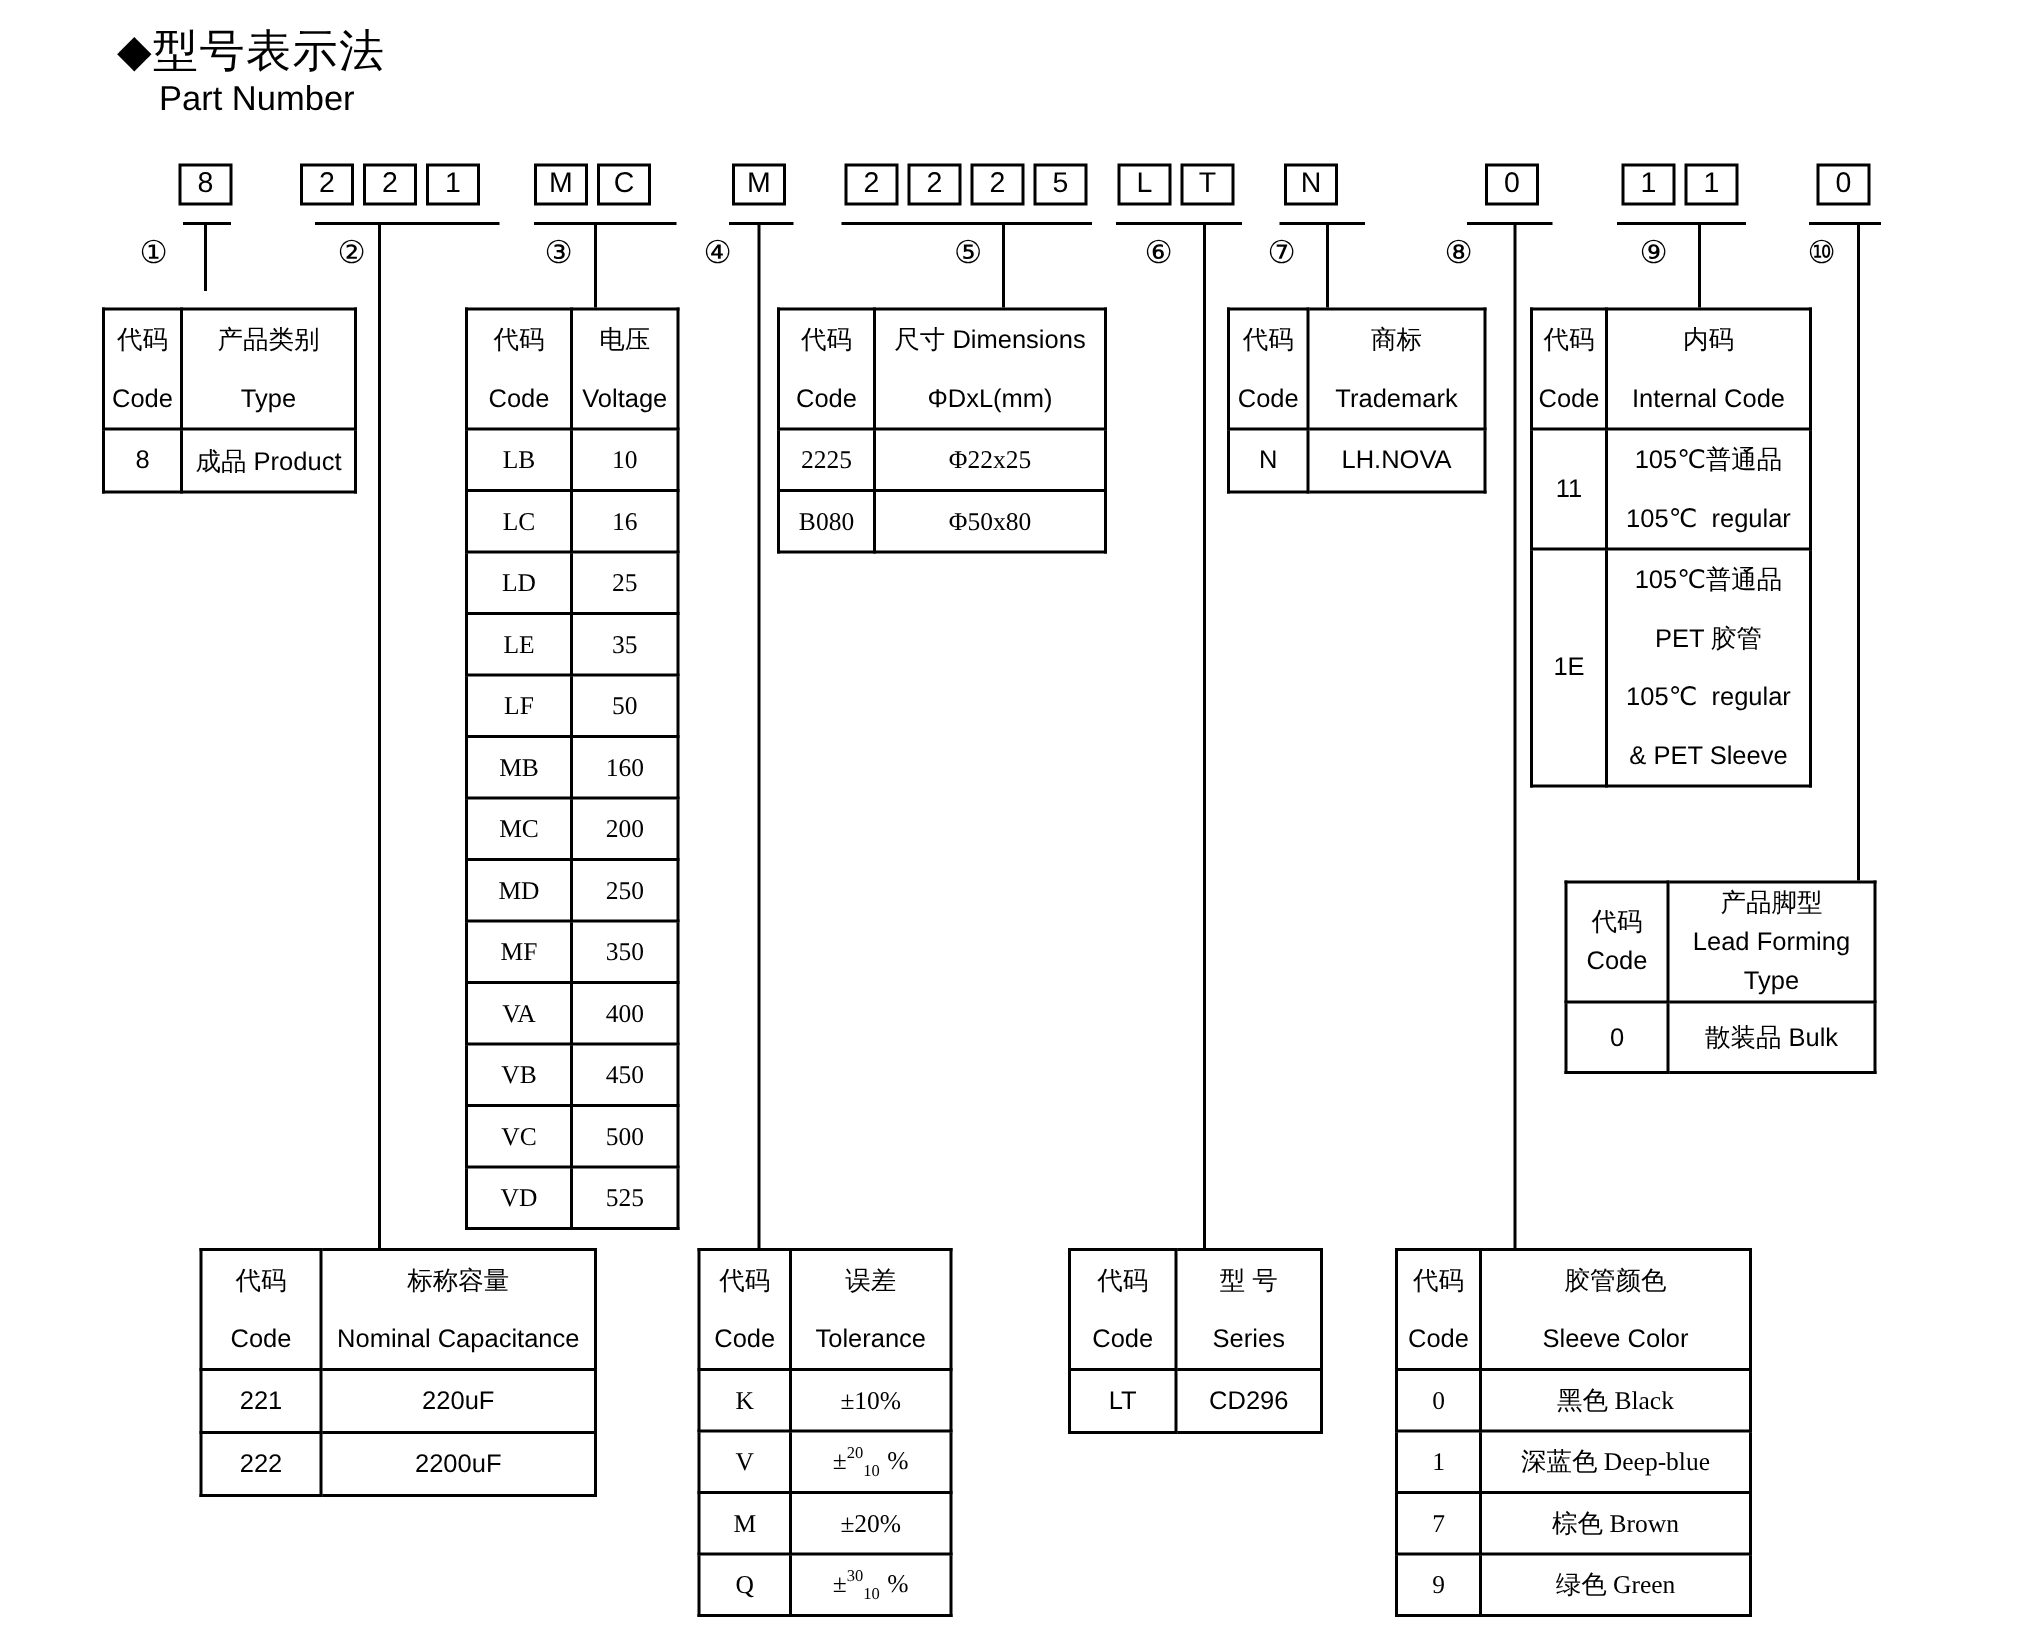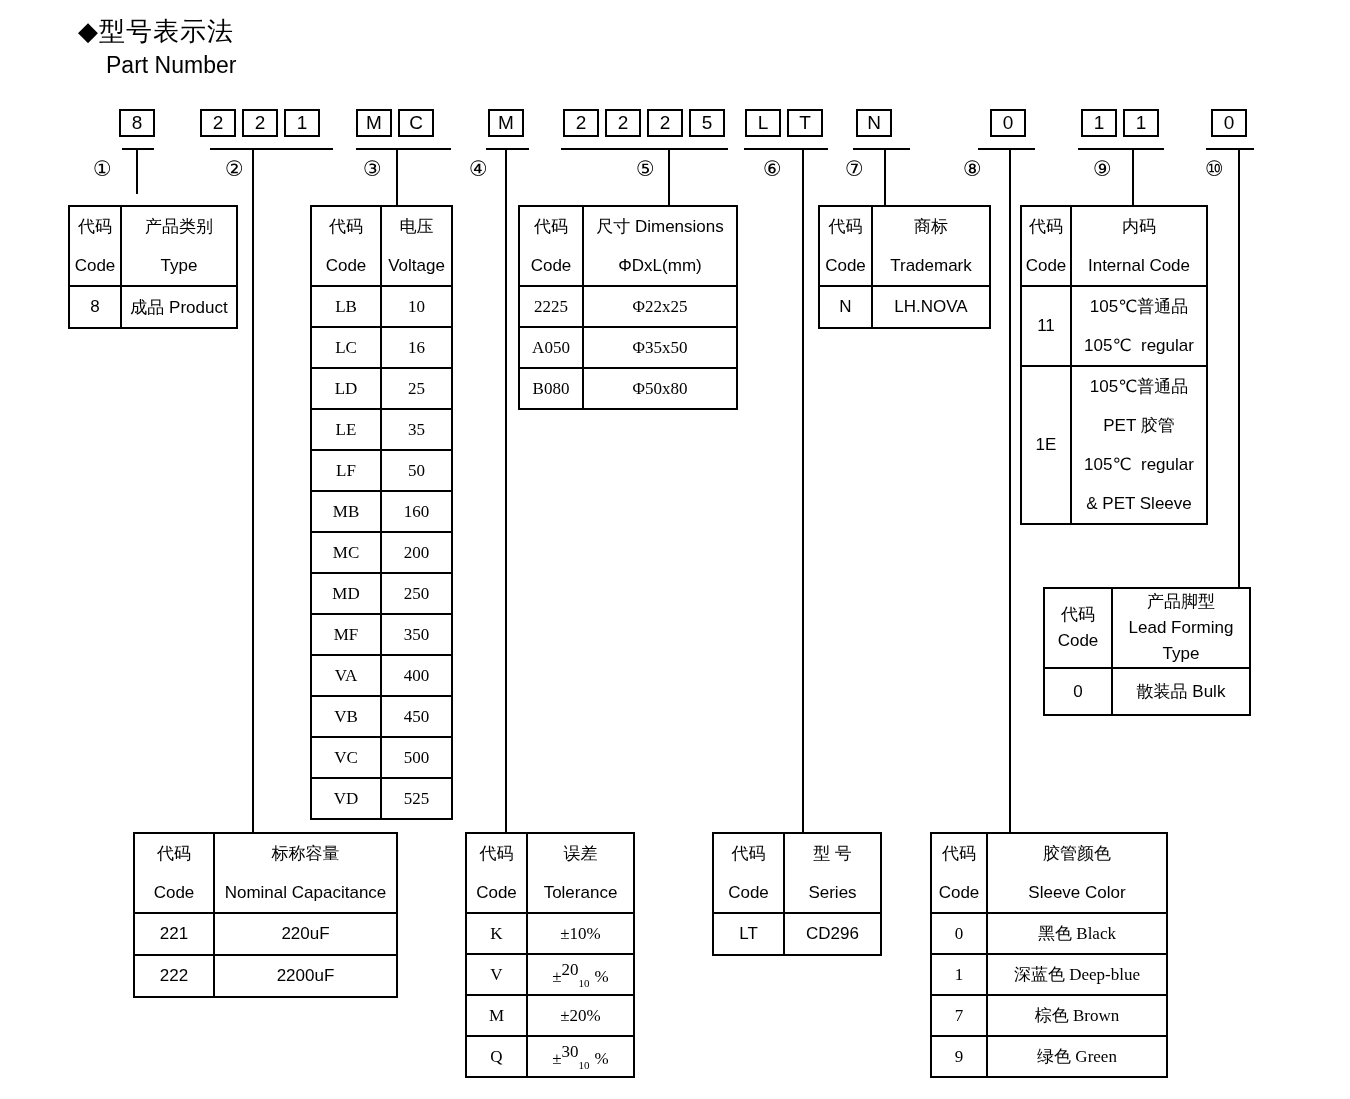--- a/index.html
+++ b/index.html
@@ -1,35 +1,35 @@
 <!DOCTYPE html>
 <html><head>
 <meta charset="utf-8">
 <style>
   html,body{margin:0;padding:0;background:#fff;}
   .canvas{position:relative;width:1350px;height:1099px;background:#ffffff;color:#000;
           font-family:"Liberation Sans","DejaVu Sans",sans-serif;overflow:hidden;}
-  .title-cn{position:absolute;left:78px;top:14px;font-size:26px;letter-spacing:1px;}
+  .title-cn{position:absolute;left:78px;top:14px;font-size:30px;letter-spacing:1px;}
   .title-en{position:absolute;left:106px;top:52px;font-size:23px;}
   .pn-group{position:absolute;top:109px;display:flex;gap:6px;}
   .pn-box{width:32px;height:24px;border:2px solid #000;text-align:center;line-height:24px;
           font-size:19px;}
   .underline{position:absolute;top:148px;height:2px;background:#000;}
   .vline{position:absolute;width:2px;background:#000;}
   .circ{position:absolute;top:158px;font-size:21px;line-height:22px;}
   table.ptable{position:absolute;border-collapse:collapse;table-layout:fixed;}
   table.ptable td{border:2px solid #000;text-align:center;padding:0;font-size:17px;
                   vertical-align:middle;overflow:hidden;}
   .hl{line-height:39px;height:39px;white-space:pre;}
   .hl3{line-height:26px;height:26px;white-space:pre;}
   .vl{line-height:39px;height:39px;white-space:pre;}
   .drow td{height:40px;}
   .r39 td{height:39px;font-family:Liberation Serif, serif;}
   .r45 td{height:45px;}
-  .sup{font-size:17px;vertical-align:7px;}
+  .sup{font-size:11px;vertical-align:7px;}
   .sub{font-size:11px;vertical-align:-5px;}
   .pct{margin-left:5px;}
 </style>
 </head>
 <body>
 
 <div class="canvas">
 
   <div class="title-cn">◆型号表示法</div>
   <div class="title-en">Part Number</div>
@@ -214,24 +214,20 @@
       <td>
             <div class="hl">尺寸 Dimensions</div>
             <div class="hl">ΦDxL(mm)</div>
           </td>
     </tr>
     <tr class="r39">
           <td>2225</td>
           <td>Φ22x25</td>
         </tr>
     <tr class="r39">
-          <td>A050</td>
-          <td>Φ35x50</td>
-        </tr>
-    <tr class="r39">
           <td>B080</td>
           <td>Φ50x80</td>
         </tr>
   </tbody>
     </table>
 
   <table class="ptable" style="left:818px;top:205px">
     <colgroup>
         <col style="width:53px">
         <col style="width:118px">

